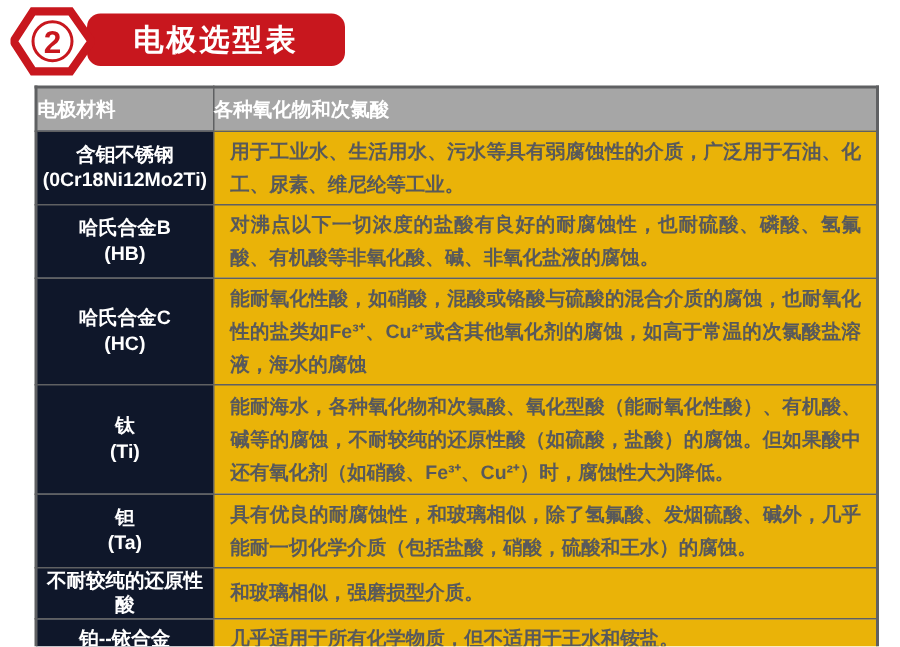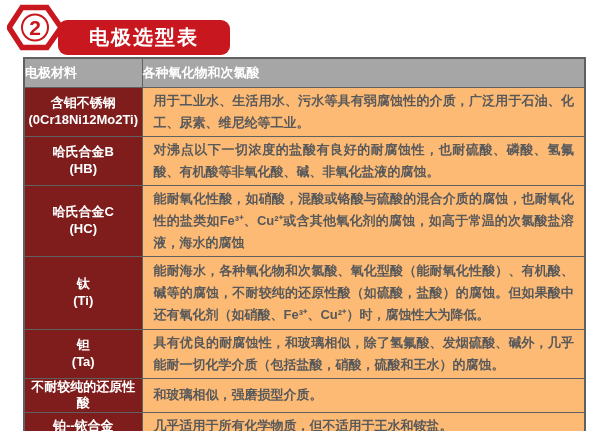--- a/index.html
+++ b/index.html
@@ -23,21 +23,20 @@
   .ribbon {
     position: absolute;
     left: 58px; top: 9px;
     width: 172px; height: 35px;
     background: #c8171e;
     border-radius: 9px;
     z-index: 1;
     display: flex;
     align-items: center;
     justify-content: center;
-    margin-top: 11px;
   }
   .ribbon span {
     color: #ffffff;
     font-size: 20px;
     font-weight: bold;
     letter-spacing: 2px;
   }
   
   table.sel {
     position: absolute;
@@ -54,31 +53,31 @@
   th.hd {
     background: #a6a6a6;
     color: #ffffff;
     font-size: 13px;
     font-weight: bold;
     height: 29px;
     text-align: left;
     vertical-align: middle;
   }
   td.mat {
-    background: #7f1d1d;
+    background: #0f172a;
     color: #ffffff;
     font-size: 13px;
     font-weight: bold;
     text-align: center;
     vertical-align: middle;
     line-height: 1.3;
     padding: 0 2px;
   }
   td.desc {
-    background: #fdba74;
+    background: #eab308;
     color: #58595b;
     font-size: 13px;
     font-weight: bold;
     line-height: 22px;
     text-align: justify;
     vertical-align: middle;
     padding: 2px 10px 2px 11px;
     margin-left: 32px;
   }
   tr.rA  { height: 47px; }

